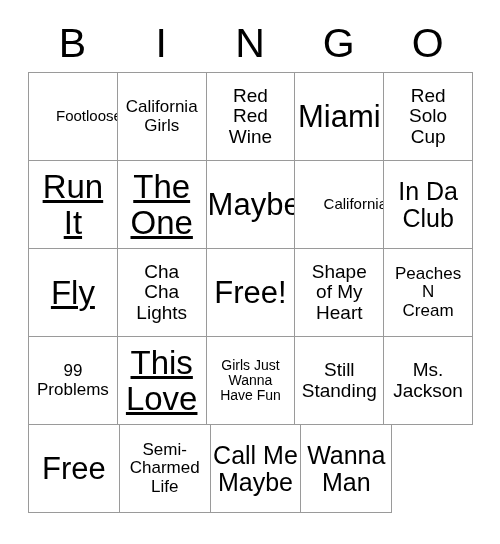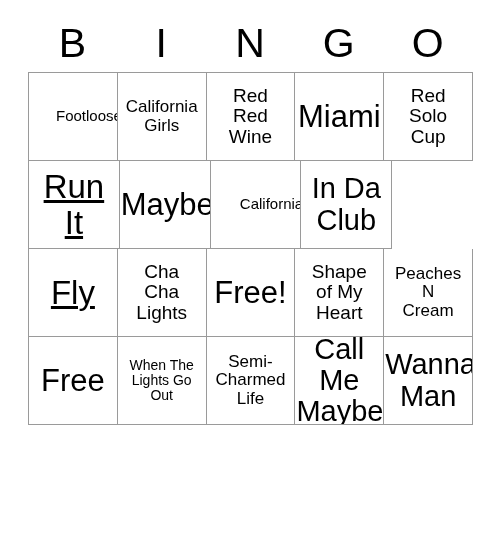--- a/index.html
+++ b/index.html
@@ -65,21 +65,21 @@
     width: 100%;
     line-height: 1.08;
     color: #000000;
     white-space: pre-line;
   }
   
   .s-xs  { font-size: 14px; }
   .s-sm  { font-size: 15px; padding-left: 32px; }
   .s-md  { font-size: 17px; }
   .s-lg  { font-size: 19px; }
-  .s-xl  { font-size: 29px; }
+  .s-xl  { font-size: 25px; }
   .s-xxl { font-size: 31px; }
   .s-hero{ font-size: 33px; text-decoration: underline; }
 </style>
 </head>
 <body>
 
 <div class="card">
 
   <div class="header-row">
     <div class="header-cell">B</div>
@@ -113,20 +113,24 @@
 Cup</span>
         </div>
     </div>
 
     <div class="grid-row">
       <div class="cell">
           <span class="cell-text s-hero">Run
 It</span>
         </div>
       <div class="cell">
+          <span class="cell-text s-hero">The
+One</span>
+        </div>
+      <div class="cell">
           <span class="cell-text s-xxl">Maybe</span>
         </div>
       <div class="cell">
           <span class="cell-text s-sm">California</span>
         </div>
       <div class="cell">
           <span class="cell-text s-xl">In Da
 Club</span>
         </div>
     </div>
@@ -148,29 +152,47 @@
 of My
 Heart</span>
         </div>
       <div class="cell">
           <span class="cell-text s-md">Peaches
 N
 Cream</span>
         </div>
     </div>
 
+    <div class="grid-row">
+      <div class="cell">
+          <span class="cell-text s-md">99
+Problems</span>
+        </div>
+      <div class="cell">
+          <span class="cell-text s-hero">This
+Love</span>
+        </div>
+      <div class="cell">
+          <span class="cell-text s-xs">Girls Just
+Wanna
+Have Fun</span>
+        </div>
+      <div class="cell">
+          <span class="cell-text s-lg">Still
+Standing</span>
+        </div>
+      <div class="cell">
+          <span class="cell-text s-lg">Ms.
+Jackson</span>
+        </div>
+    </div>
 
     <div class="grid-row">
       <div class="cell">
           <span class="cell-text s-xxl">Free</span>
-        </div>
-      <div class="cell">
-          <span class="cell-text s-xs">When The
-Lights Go
-Out</span>
         </div>
       <div class="cell">
           <span class="cell-text s-md">Semi-
 Charmed
 Life</span>
         </div>
       <div class="cell">
           <span class="cell-text s-xl">Call Me
 Maybe</span>
         </div>

